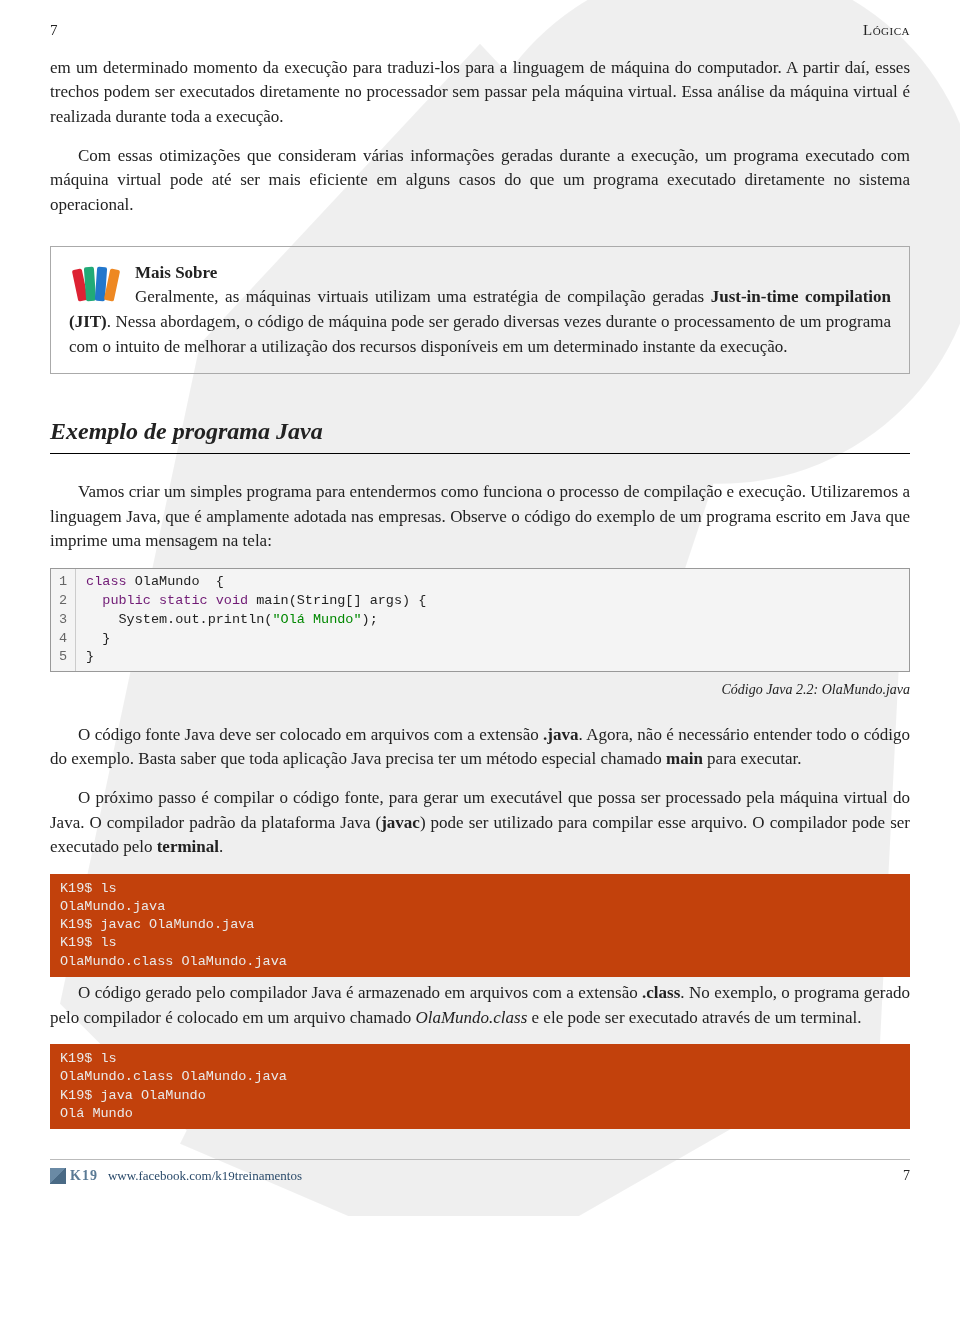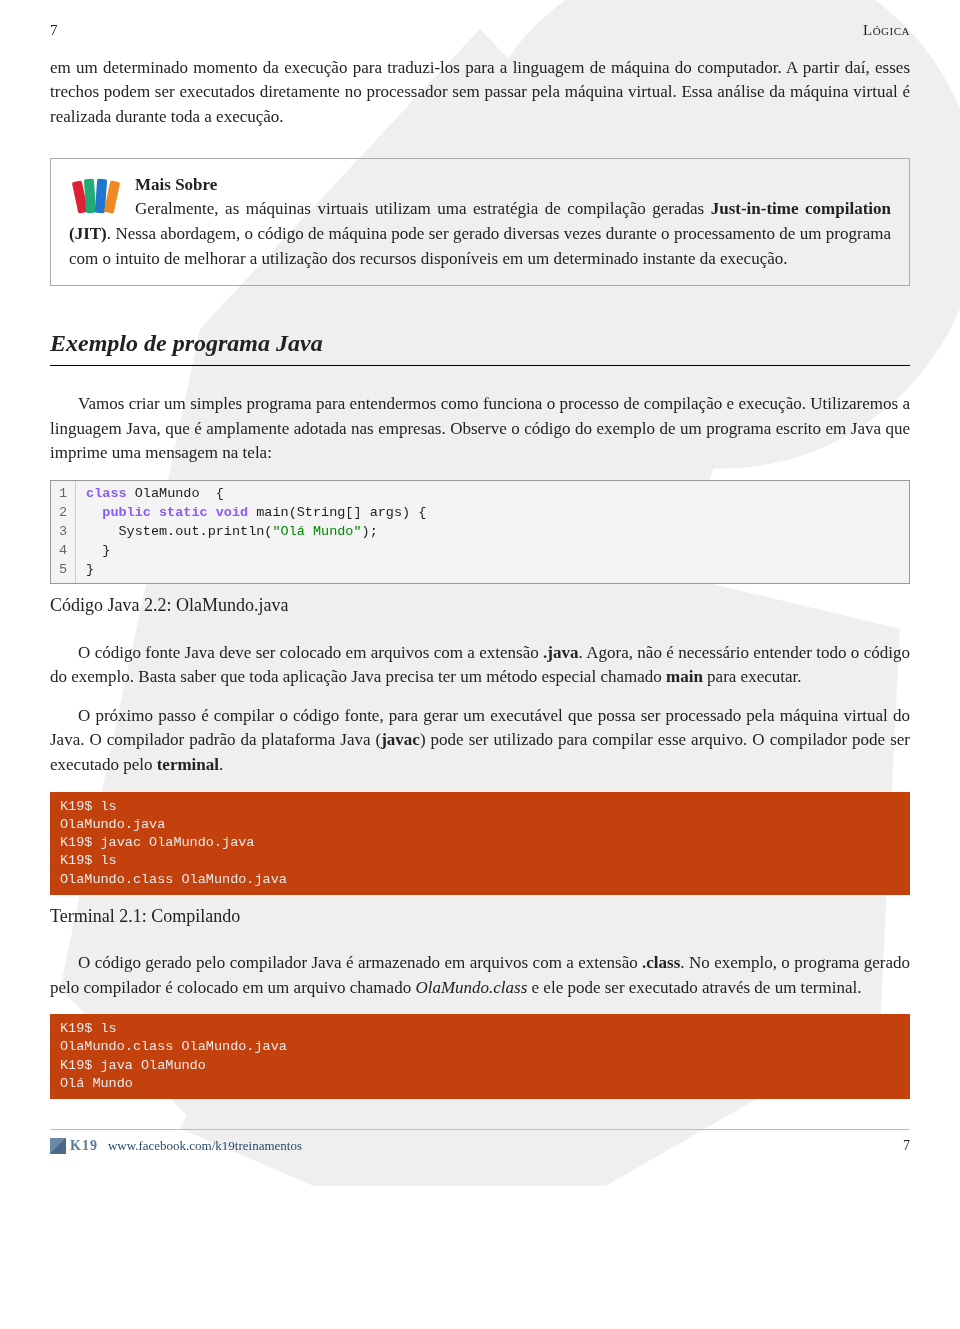--- a/index.html
+++ b/index.html
@@ -72,25 +72,26 @@
     color: #666;
     text-align: right;
     white-space: pre;
     user-select: none;
   }
   .codeblock .code {
     padding: 4px 10px;
     white-space: pre;
     flex: 1;
   }
-  .kw { color: #8b5cf6; font-weight: bold; }
+  .kw { color: #701a75; font-weight: normal; }
   .str { color: #008800; }
   .caption {
-    text-align: left;
-    font-size: 18px;
+    text-align: right;
+    font-style: italic;
+    font-size: 14px;
     margin: 8px 0 22px 0;
   }
   .terminal {
     background: #c2410c;
     color: #eaeaea;
     font-family: 'Courier New', monospace;
     font-size: 13.5px;
     line-height: 1.35;
     padding: 6px 10px;
     white-space: pre;
@@ -137,20 +138,21 @@
 
 <div class="page">
 
   <div class="header">
     <span>7</span>
     <span class="header-right">Lógica</span>
   </div>
 
   <p class="para">em um determinado momento da execução para traduzi-los para a linguagem de máquina do computador. A partir daí, esses trechos podem ser executados diretamente no processador sem passar pela máquina virtual. Essa análise da máquina virtual é realizada durante toda a execução.</p>
 
+  <p class="para para-indent">Com essas otimizações que consideram várias informações geradas durante a execução, um programa executado com máquina virtual pode até ser mais eficiente em alguns casos do que um programa executado diretamente no sistema operacional.</p>
 
   <div class="callout">
     <div class="callout-icon">
       <svg viewBox="0 0 56 44">
         <rect x="6" y="6" width="10" height="32" rx="2" fill="#d23" transform="rotate(-12 11 22)"></rect>
         <rect x="16" y="4" width="10" height="34" rx="2" fill="#2a7" transform="rotate(-4 21 21)"></rect>
         <rect x="27" y="4" width="10" height="34" rx="2" fill="#27c" transform="rotate(4 32 21)"></rect>
         <rect x="38" y="6" width="10" height="32" rx="2" fill="#e82" transform="rotate(12 43 22)"></rect>
       </svg>
     </div>
@@ -186,21 +188,20 @@
 
   <p class="para para-indent">
     <span>O próximo passo é compilar o código fonte, para gerar um executável que possa ser processado pela máquina virtual do Java. O compilador padrão da plataforma Java (</span><b>javac</b><span>) pode ser utilizado para compilar esse arquivo. O compilador pode ser executado pelo </span><b>terminal</b><span>.</span>
   </p>
 
   <div class="terminal">K19$ ls
 OlaMundo.java
 K19$ javac OlaMundo.java
 K19$ ls
 OlaMundo.class OlaMundo.java</div>
-  <div class="caption">Terminal 2.1: Compilando</div>
 
   <p class="para para-indent">
     <span>O código gerado pelo compilador Java é armazenado em arquivos com a extensão </span><b>.class</b><span>. No exemplo, o programa gerado pelo compilador é colocado em um arquivo chamado </span><i>OlaMundo.class</i><span> e ele pode ser executado através de um terminal.</span>
   </p>
 
   <div class="terminal">K19$ ls
 OlaMundo.class OlaMundo.java
 K19$ java OlaMundo
 Olá Mundo</div>
 

